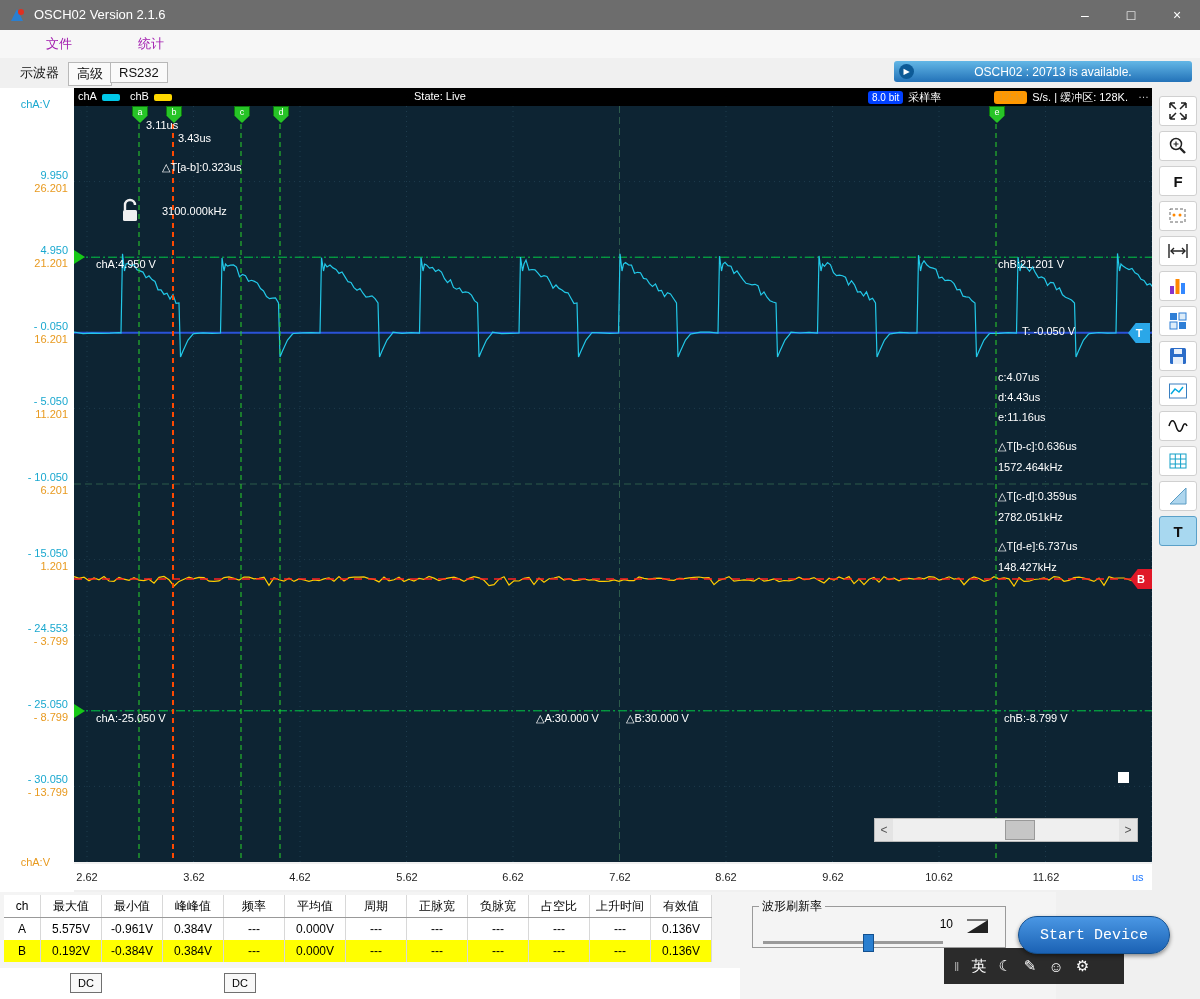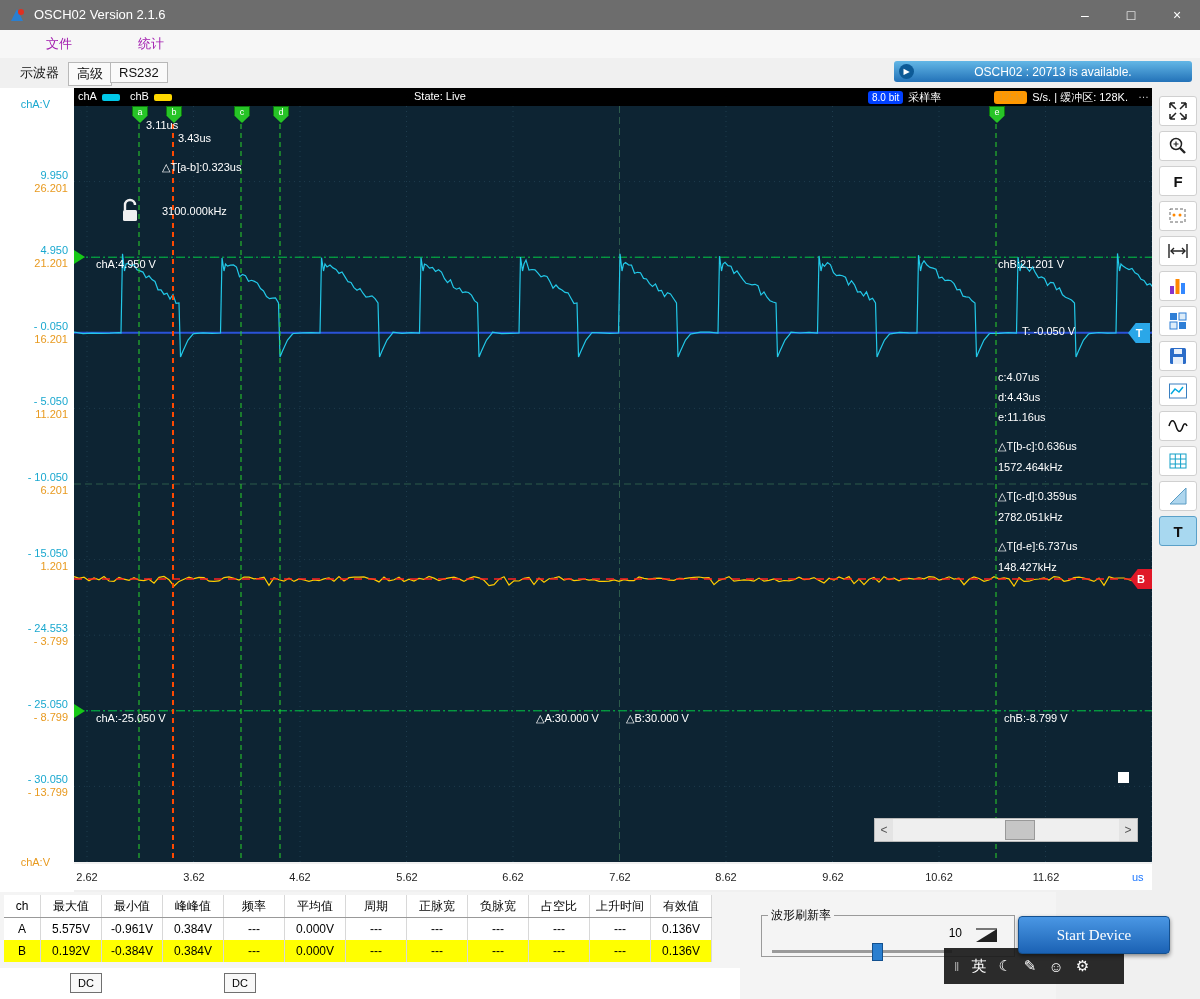--- a/index.html
+++ b/index.html
@@ -76,29 +76,29 @@
   .tb .ltr{font-size:15px;font-weight:bold;color:#111;}
 
   
   .bottom{position:absolute;left:0;top:892px;width:1056px;height:107px;background:#f4f4f4;}
   table.meas{border-collapse:collapse;position:absolute;left:4px;top:3px;background:#fff;}
   table.meas th,table.meas td{font-size:12px;font-weight:normal;text-align:center;padding:2px 4px;height:18px;
     border-right:1px solid #d8d8d8;white-space:nowrap;}
   table.meas th{border-bottom:1px solid #999;}
   table.meas .w1{min-width:28px;}  table.meas .w2{min-width:52px;}
   tr.rowB td{background:#ffff00;}
-  .refresh{position:absolute;left:752px;top:6px;width:252px;height:48px;border:1px solid #9a9a9a;margin:9px;padding:0;}
+  .refresh{position:absolute;left:752px;top:6px;width:252px;height:48px;border:1px solid #9a9a9a;margin:0;padding:0;}
   .refresh legend{font-size:12px;margin-left:6px;padding:0 3px;}
   .rval{position:absolute;right:52px;top:2px;font-size:12px;}
   .ramp{position:absolute;right:14px;top:0px;}
   .slider{position:absolute;left:10px;top:26px;width:180px;height:3px;background:#9a9a9a;}
   .thumb{position:absolute;left:100px;top:-7px;width:9px;height:16px;background:#2a7fd0;border:1px solid #12508f;}
-  .start{position:absolute;left:1018px;top:24px;width:152px;height:38px;border-radius:4px;border:1px solid #14508f;
+  .start{position:absolute;left:1018px;top:24px;width:152px;height:38px;border-radius:19px;border:1px solid #14508f;
     background:linear-gradient(#4a97e4,#1b62b4);color:#fff;font-size:15px;z-index:8;box-shadow:0 2px 4px rgba(0,0,0,.45);
-    font-family:Liberation Serif, serif;}
+    font-family:Liberation Mono, monospace;}
   .imebar{position:absolute;left:944px;top:56px;width:180px;height:36px;background:rgba(25,25,25,.92);z-index:7;
     display:flex;align-items:center;gap:12px;color:#fff;font-size:15px;padding-left:10px;box-sizing:border-box;}
   .imebar .grip{color:#aaa;font-size:13px;}
   .dcstrip{position:absolute;left:0;top:76px;width:740px;height:31px;background:#fff;}
   .dc{position:absolute;top:5px;width:30px;height:18px;border:1px solid #707070;background:#f8f8f8;font-size:11px;
     text-align:center;line-height:18px;}
   .dc.a{left:70px;} .dc.b{left:224px;}
 </style>
 </head>
 <body>

